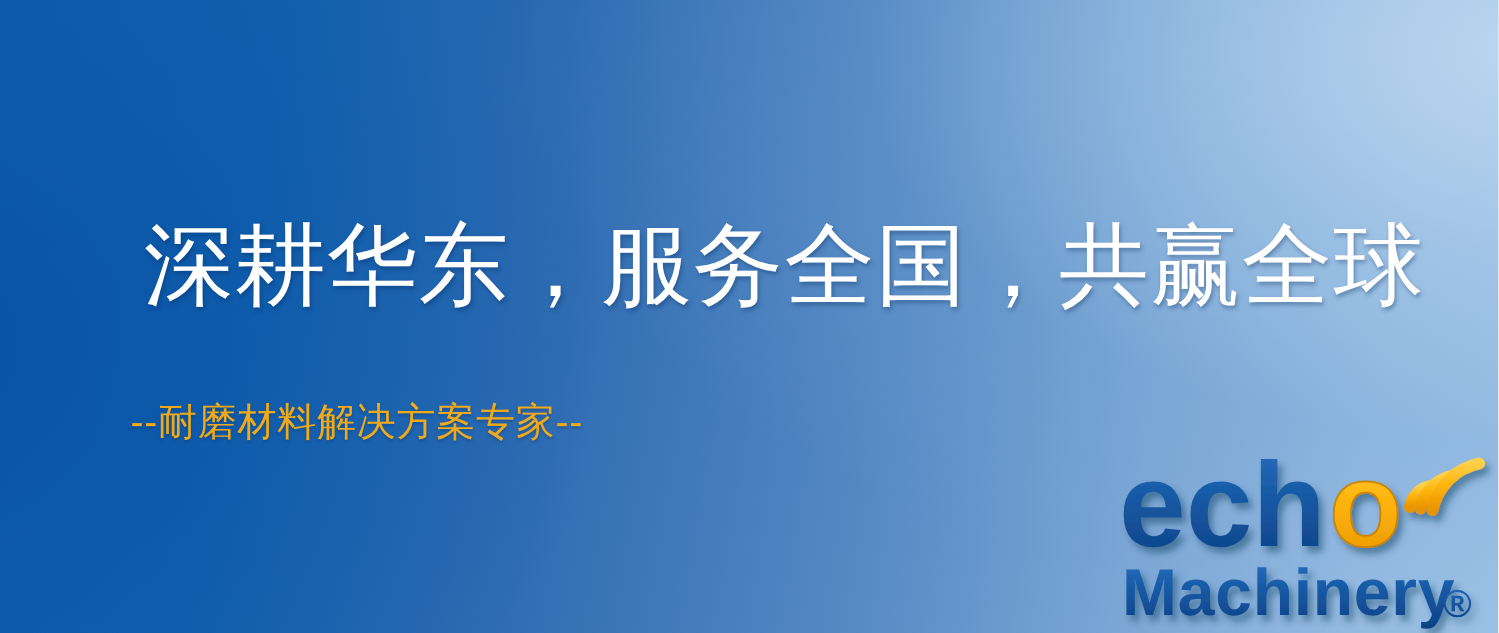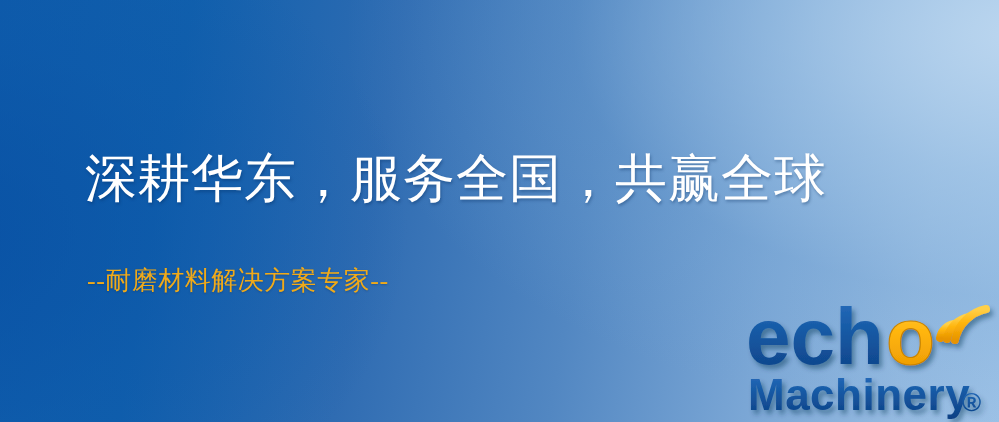--- a/index.html
+++ b/index.html
@@ -41,35 +41,35 @@
     inset: 0;
     background: radial-gradient(ellipse 70% 120% at -8% 55%,
         rgba(7,78,162,0.75) 0%,
         rgba(10,85,168,0.35) 40%,
         rgba(10,85,168,0.0) 70%);
   }
 
   
   .headline {
     position: absolute;
-    left: 85px;
+    left: 96px;
     top: 152px;
-    font-family: Liberation Sans, sans-serif;
-    font-size: 52px;
+    font-family: Liberation Mono, monospace;
+    font-size: 60px;
     line-height: 1.0;
     color: #ffffff;
     letter-spacing: 1px;
     white-space: nowrap;
     text-shadow: 1px 2px 3px rgba(0,40,90,0.35);
   }
   .subline {
     position: absolute;
     left: 87px;
     top: 268px;
-    font-family: Liberation Serif, serif;
+    font-family: Liberation Sans, sans-serif;
     font-size: 26px;
     line-height: 1.0;
     color: #f0aa19;
     letter-spacing: 0.5px;
     white-space: nowrap;
     text-shadow: 0px 1px 2px rgba(0,40,90,0.30);
   }
 
   
   #logo {

